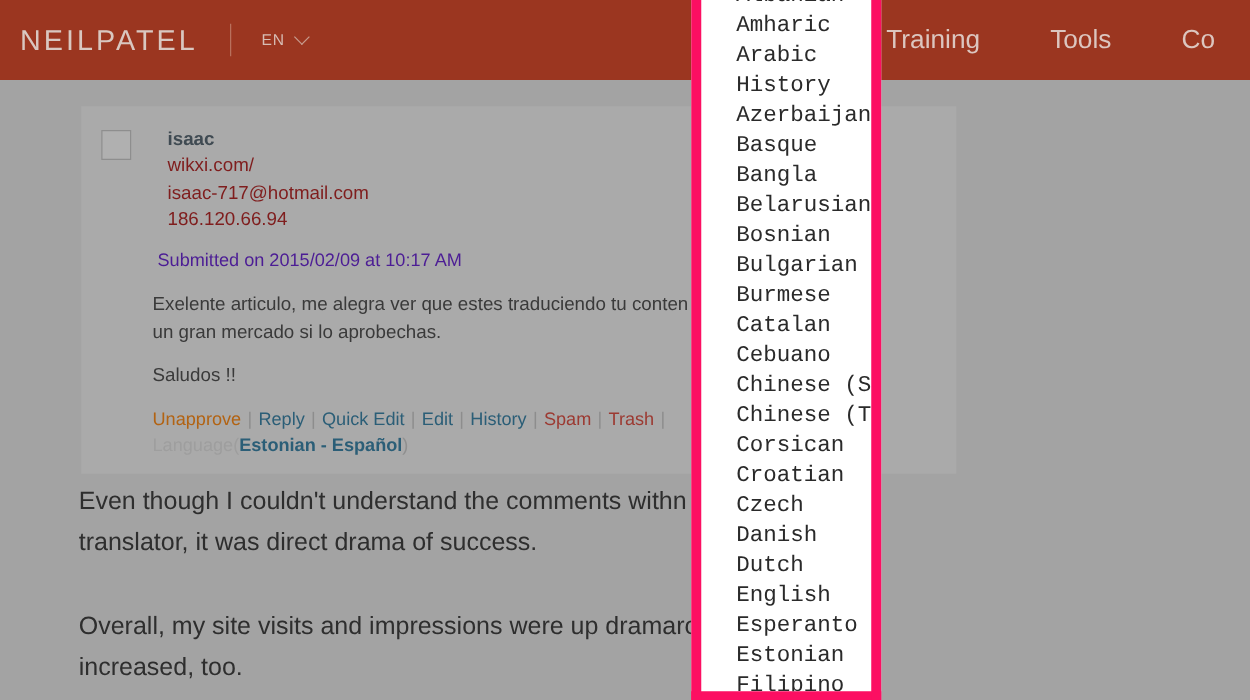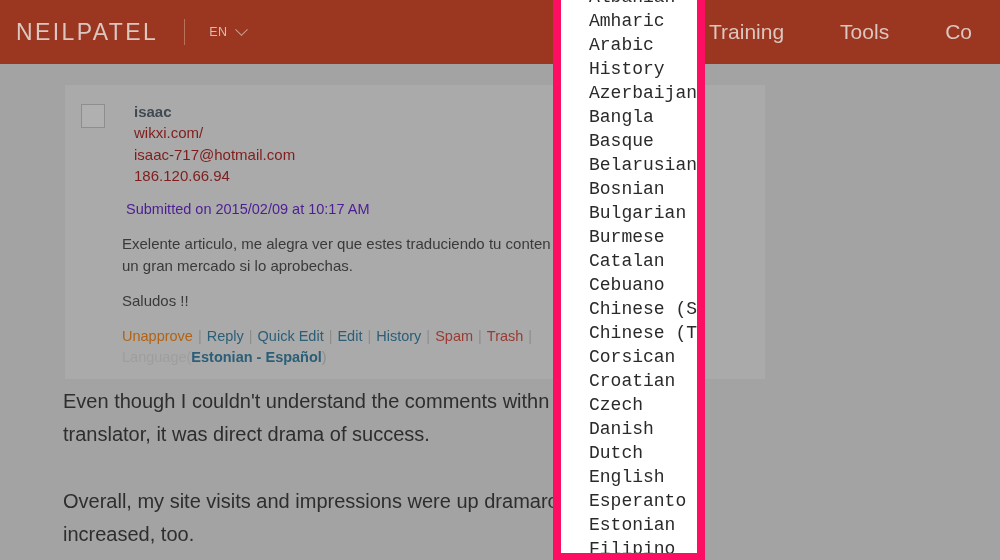--- a/index.html
+++ b/index.html
@@ -274,22 +274,22 @@
 
 </div>
 
 <div class="lang-dropdown" style="border-color: rgb(252, 15, 98);">
   <div class="lang-dropdown-inner" id="lang-list">
       <div class="lang-option">Albanian</div>
       <div class="lang-option">Amharic</div>
       <div class="lang-option">Arabic</div>
       <div class="lang-option">History</div>
       <div class="lang-option">Azerbaijani</div>
+      <div class="lang-option">Basque</div>
       <div class="lang-option">Bangla</div>
-      <div class="lang-option">Basque</div>
       <div class="lang-option">Belarusian</div>
       <div class="lang-option">Bosnian</div>
       <div class="lang-option">Bulgarian</div>
       <div class="lang-option">Burmese</div>
       <div class="lang-option">Catalan</div>
       <div class="lang-option">Cebuano</div>
       <div class="lang-option">Chinese (Simplified)</div>
       <div class="lang-option">Chinese (Traditional)</div>
       <div class="lang-option">Corsican</div>
       <div class="lang-option">Croatian</div>

